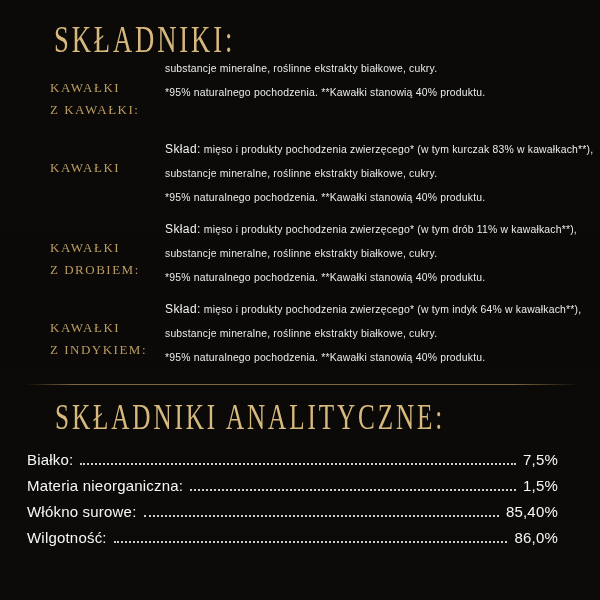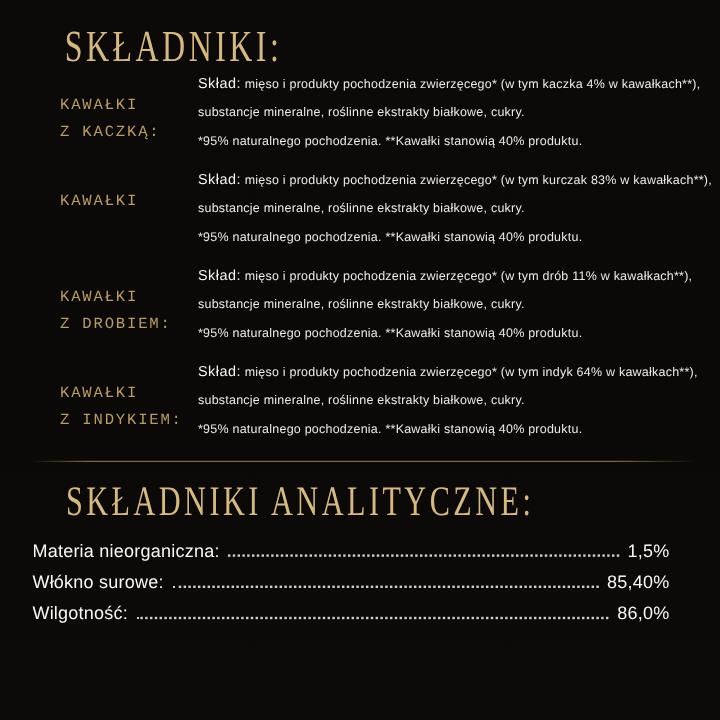--- a/index.html
+++ b/index.html
@@ -26,21 +26,21 @@
   }
   .h2{
     left:55px;top:398px;
     font-size:35px;letter-spacing:4px;
     transform:scaleX(0.72);
   }
   .section{position:absolute;left:0;width:600px;height:78px;}
   .sec-label{
     position:absolute;left:50px;top:20px;
     color:#bb9c60;
-    font-family:Liberation Mono, monospace;
+    font-family:Liberation Serif, serif;
     font-size:13px;letter-spacing:1.5px;
     line-height:22px;white-space:nowrap;
   }
   .sec-text{
     position:absolute;left:165px;top:0;width:430px;
     color:#ebebeb;
     font-size:10.4px;letter-spacing:0.2px;
     line-height:24px;
   }
   .sec-text .tline{white-space:nowrap;}
@@ -67,24 +67,23 @@
 </head>
 <body>
 
 <div class="canvas">
 
   <div class="h-gold h1">SKŁADNIKI:</div>
 
   <div class="section" style="top:57px">
     <div class="sec-label">
       <div>KAWAŁKI</div>
-      <div>Z KACZKĄ:</div>
+      <div>Z KAWAŁKI:</div>
     </div>
     <div class="sec-text">
-      <div class="tline"><span class="lead">Skład:</span> <span>mięso i produkty pochodzenia zwierzęcego* (w tym kaczka 4% w kawałkach**),</span></div>
       <div class="tline">substancje mineralne, roślinne ekstrakty białkowe, cukry.</div>
       <div class="tline">*95% naturalnego pochodzenia. **Kawałki stanowią 40% produktu.</div>
     </div>
   </div>
 
   <div class="section" style="top:137px">
     <div class="sec-label">
       <div>KAWAŁKI</div>
     </div>
     <div class="sec-text">
@@ -117,20 +116,25 @@
       <div class="tline">*95% naturalnego pochodzenia. **Kawałki stanowią 40% produktu.</div>
     </div>
   </div>
 
   <div class="divider"></div>
 
   <div class="h-gold h2">SKŁADNIKI ANALITYCZNE:</div>
 
   <div class="table">
     <div class="trow">
+      <span class="lbl">Białko:</span>
+      <span class="leader"></span>
+      <span class="val">7,5%</span>
+    </div>
+    <div class="trow">
       <span class="lbl">Materia nieorganiczna:</span>
       <span class="leader"></span>
       <span class="val">1,5%</span>
     </div>
     <div class="trow">
       <span class="lbl">Włókno surowe:</span>
       <span class="leader"></span>
       <span class="val">85,40%</span>
     </div>
     <div class="trow">

